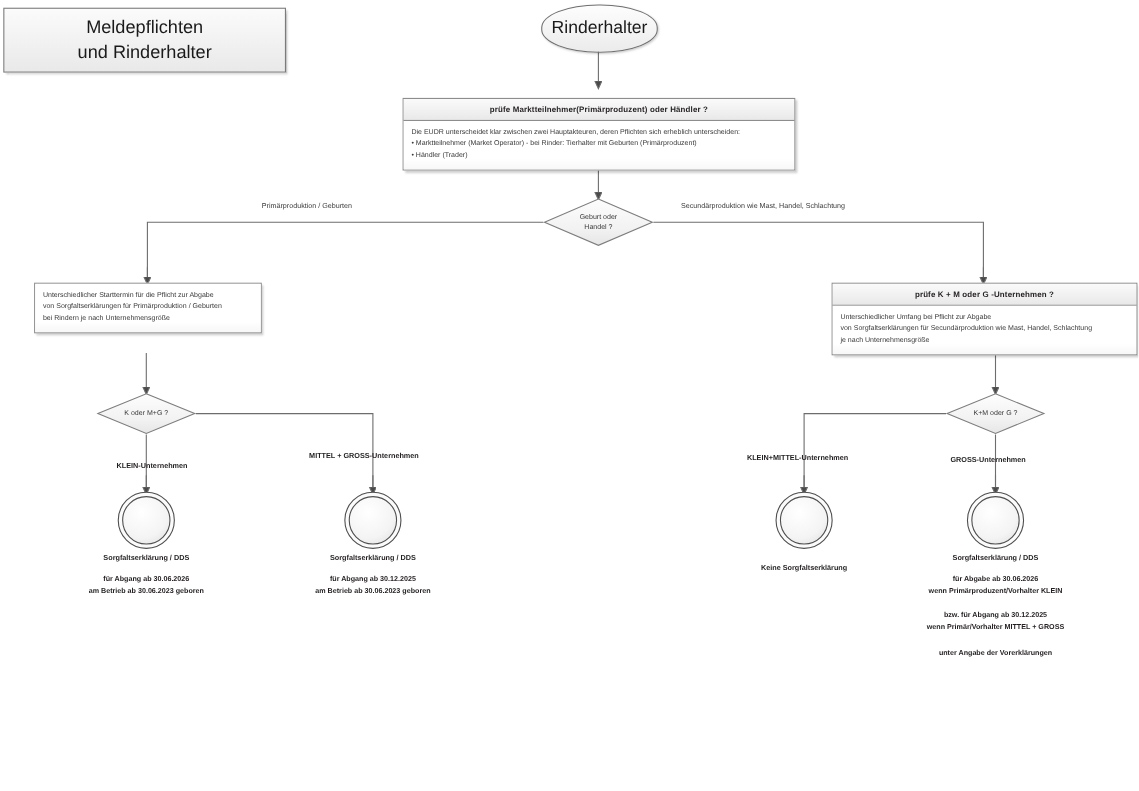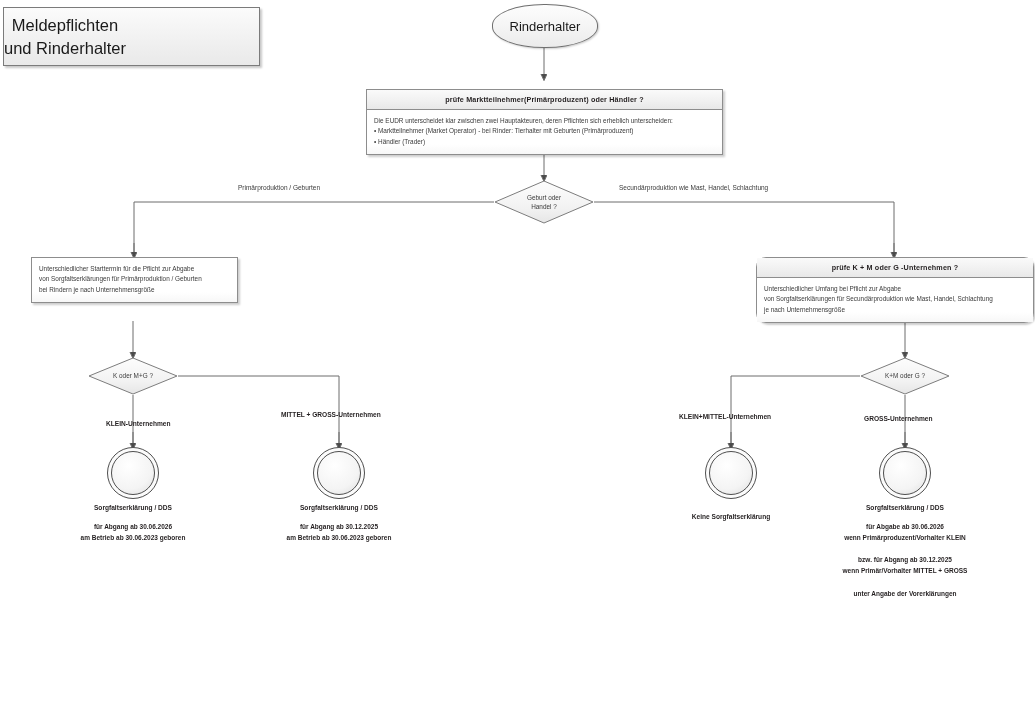--- a/index.html
+++ b/index.html
@@ -20,38 +20,38 @@
   }
   .abs { position: absolute; }
 
   
   #title-box {
     left: 3px; top: 7px;
     width: 255px; height: 57px;
     border: 1px solid #7b7b7b;
     background: linear-gradient(to bottom, #fbfbfb 0%, #f1f1f1 55%, #e9e9e9 100%);
     box-shadow: 2px 2px 2px rgba(0,0,0,0.22);
-    display: flex; align-items: center; justify-content: flex-start;
+    display: flex; align-items: center; justify-content: center;
     text-align: center;
     font-size: 16.5px;
     line-height: 1.35;
     color: #1a1a1a;
   }
   #title-box .l { display: block; }
 
   
   #start-oval {
     left: 492px; top: 4px;
     width: 104px; height: 42px;
     border: 1px solid #6f6f6f;
     border-radius: 52px / 21px;
     background: linear-gradient(to bottom, #fdfdfd 0%, #f3f3f3 60%, #ebebeb 100%);
     box-shadow: 1px 1px 2px rgba(0,0,0,0.20);
     display: flex; align-items: center; justify-content: center;
-    font-size: 13px;
+    font-size: 16px;
     color: #1a1a1a;
   }
 
   
   .proc {
     border: 1px solid #8d8d8d;
     background: #ffffff;
     box-shadow: 2px 2px 2px rgba(0,0,0,0.20);
   }
   .proc .hdr {
@@ -68,21 +68,21 @@
     padding: 6px 7px 7px 7px;
     font-size: 6.4px;
     line-height: 1.62;
     color: #3a3a3a;
     background: linear-gradient(to bottom,#ffffff 0%,#ffffff 78%,#f7f7f7 100%);
   }
   .proc .body div { white-space: nowrap; }
 
   #proc-top { left: 366px; top: 89px; width: 355px; }
   #proc-left { left: 31px; top: 257px; width: 205px; }
-  #proc-right { left: 756px; top: 257px; width: 276px; border-radius: 10px; }
+  #proc-right { left: 756px; top: 257px; width: 276px; }
 
   
   .diamond-wrap { }
   .diamond-wrap svg { display:block; overflow: visible; }
   .diamond-label {
     position: absolute;
     left: 0; top: 0;
     width: 100%; height: 100%;
     display: flex; flex-direction: column;
     align-items: center; justify-content: center;

